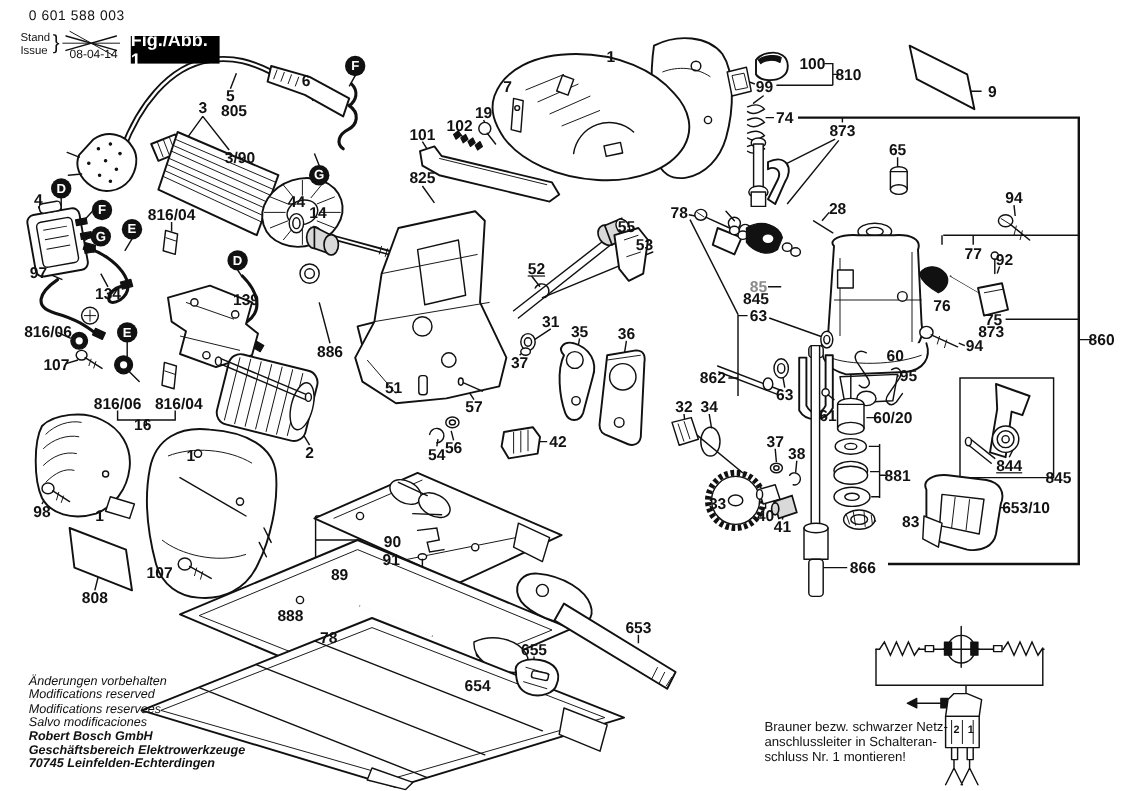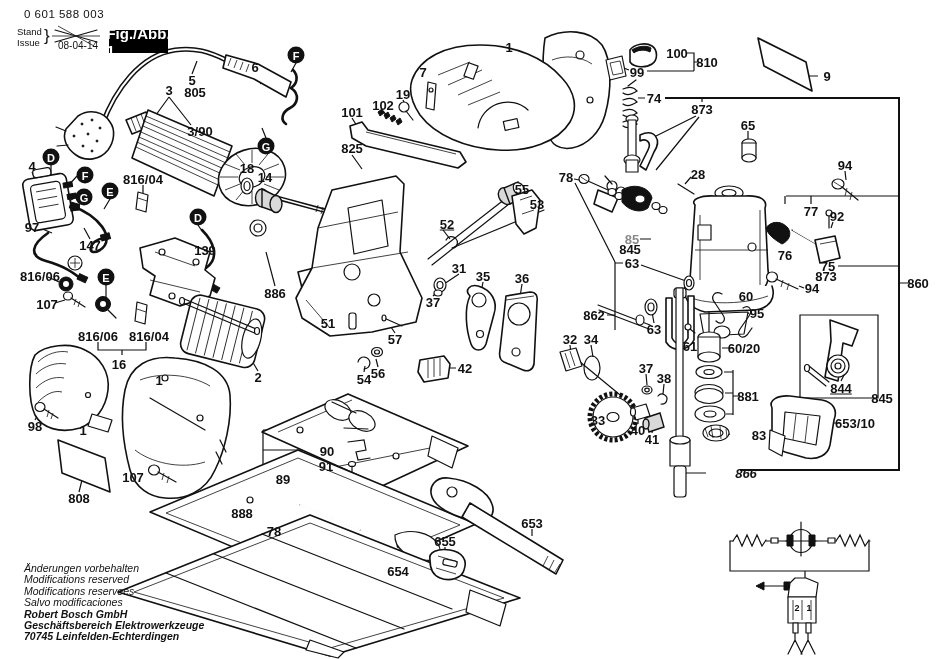--- a/index.html
+++ b/index.html
@@ -18,21 +18,21 @@
   .callout{position:absolute;transform:translate(-50%,-50%);font:bold 13px "Liberation Sans",sans-serif;
            color:#111;white-space:nowrap;line-height:13px;}
   .callout.muted{color:#8a8a8a;}
   .lmark{position:absolute;transform:translate(-50%,-50%);width:17px;height:17px;border-radius:50%;
          background:#111;color:#fff;font:bold 11px "Liberation Sans",sans-serif;
          display:flex;align-items:center;justify-content:center;}
   #part-number{position:absolute;left:24px;top:8px;font-size:11.5px;letter-spacing:.5px;}
   #stand{position:absolute;left:17px;top:26px;font-size:9.5px;line-height:11px;}
   #brace{position:absolute;left:44px;top:26px;font-size:17px;}
   #date{position:absolute;left:58px;top:40px;font-size:10px;}
-  #figbox{position:absolute;left:109px;top:30px;width:59px;height:23px;background:#000;color:#fff;
+  #figbox{position:absolute;left:109px;top:30px;width:74px;height:23px;background:#000;color:#fff;
           font:bold 15px "Liberation Sans",sans-serif;display:flex;align-items:center;justify-content:center;}
   #legal{position:absolute;left:24px;top:563px;font-size:10.5px;line-height:11.4px;font-style:italic;}
   #legal .b{font-weight:bold;}
   #note{position:absolute;left:637px;top:600px;font-size:11px;line-height:12.5px;}
   .cterm{position:absolute;transform:translate(-50%,-50%);font:bold 9px "Liberation Sans",sans-serif;}
 </style>
 </head>
 <body>
 
 <div id="canvas">
@@ -550,32 +550,32 @@
       <div class="callout" style="left: 423px; top: 72px;">7</div>
       <div class="callout" style="left: 403px; top: 94px;">19</div>
       <div class="callout" style="left: 383px; top: 105px;">102</div>
       <div class="callout" style="left: 352px; top: 112px;">101</div>
       <div class="callout" style="left: 352px; top: 148px;">825</div>
       <div class="callout" style="left: 192px; top: 80px;">5</div>
       <div class="callout" style="left: 195px; top: 92px;">805</div>
       <div class="callout" style="left: 169px; top: 90px;">3</div>
       <div class="callout" style="left: 200px; top: 131px;">3/90</div>
       <div class="callout" style="left: 255px; top: 67px;">6</div>
-      <div class="callout" style="left: 247px; top: 168px;">18</div>
+      <div class="callout" style="left: 247px; top: 168px;">44</div>
       <div class="callout" style="left: 265px; top: 177px;">14</div>
       <div class="callout" style="left: 143px; top: 179px;">816/04</div>
       <div class="callout" style="left: 32px; top: 166px;">4</div>
       <div class="callout" style="left: 32px; top: 227px;">97</div>
-      <div class="callout" style="left: 90px; top: 245px;">147</div>
+      <div class="callout" style="left: 90px; top: 245px;">134</div>
       <div class="callout" style="left: 40px; top: 276px;">816/06</div>
       <div class="callout" style="left: 47px; top: 304px;">107</div>
       <div class="callout" style="left: 205px; top: 250px;">139</div>
       <div class="callout" style="left: 98px; top: 336px;">816/06</div>
       <div class="callout" style="left: 149px; top: 336px;">816/04</div>
-      <div class="callout" style="left: 119px; top: 364px; text-align: right;">16</div>
+      <div class="callout" style="left: 119px; top: 354px; text-align: right;">16</div>
       <div class="callout" style="left: 159px; top: 380px;">1</div>
       <div class="callout" style="left: 258px; top: 377px;">2</div>
       <div class="callout" style="left: 275px; top: 293px;">886</div>
       <div class="callout" style="left: 35px; top: 426px;">98</div>
       <div class="callout" style="left: 83px; top: 430px;">1</div>
       <div class="callout" style="left: 79px; top: 498px;">808</div>
       <div class="callout" style="left: 133px; top: 477px;">107</div>
       <div class="callout" style="left: 328px; top: 323px;">51</div>
       <div class="callout" style="left: 395px; top: 339px;">57</div>
       <div class="callout" style="left: 364px; top: 379px;">54</div>
@@ -616,21 +616,21 @@
       <div class="callout" style="left: 744px; top: 348px;">60/20</div>
       <div class="callout" style="left: 570px; top: 339px;">32</div>
       <div class="callout" style="left: 591px; top: 339px;">34</div>
       <div class="callout" style="left: 646px; top: 368px;">37</div>
       <div class="callout" style="left: 664px; top: 378px;">38</div>
       <div class="callout" style="left: 598px; top: 420px;">33</div>
       <div class="callout" style="left: 638px; top: 430px;">40</div>
       <div class="callout" style="left: 652px; top: 439px;">41</div>
       <div class="callout" style="left: 748px; top: 396px;">881</div>
       <div class="callout" style="left: 735px; top: 435px; padding-left: 48px;">83</div>
-      <div class="callout" style="left: 746px; top: 473px; font-style: italic;">866</div>
+      <div class="callout" style="left: 719px; top: 473px;">866</div>
       <div class="callout" style="left: 841px; top: 388px; text-decoration: underline;">844</div>
       <div class="callout" style="left: 882px; top: 398px;">845</div>
       <div class="callout" style="left: 855px; top: 423px;">653/10</div>
       <div class="callout" style="left: 327px; top: 451px;">90</div>
       <div class="callout" style="left: 326px; top: 466px;">91</div>
       <div class="callout" style="left: 283px; top: 479px;">89</div>
       <div class="callout" style="left: 242px; top: 513px;">888</div>
       <div class="callout" style="left: 274px; top: 531px;">78</div>
       <div class="callout" style="left: 398px; top: 571px;">654</div>
       <div class="callout" style="left: 445px; top: 541px;">655</div>
@@ -651,14 +651,19 @@
 
 <div id="legal">
       <div class="">Änderungen vorbehalten</div>
       <div class="">Modifications reserved</div>
       <div class="">Modifications reservees</div>
       <div class="">Salvo modificaciones</div>
       <div class="b">Robert Bosch GmbH</div>
       <div class="b">Geschäftsbereich Elektrowerkzeuge</div>
       <div class="b">70745 Leinfelden-Echterdingen</div>
     </div>
+<div id="note">
+      <div class="">Brauner bezw. schwarzer Netz-</div>
+      <div class="">anschlussleiter in Schalteran-</div>
+      <div class="">schluss Nr. 1 montieren!</div>
+    </div>
 
 </div>
 
 </body></html>

